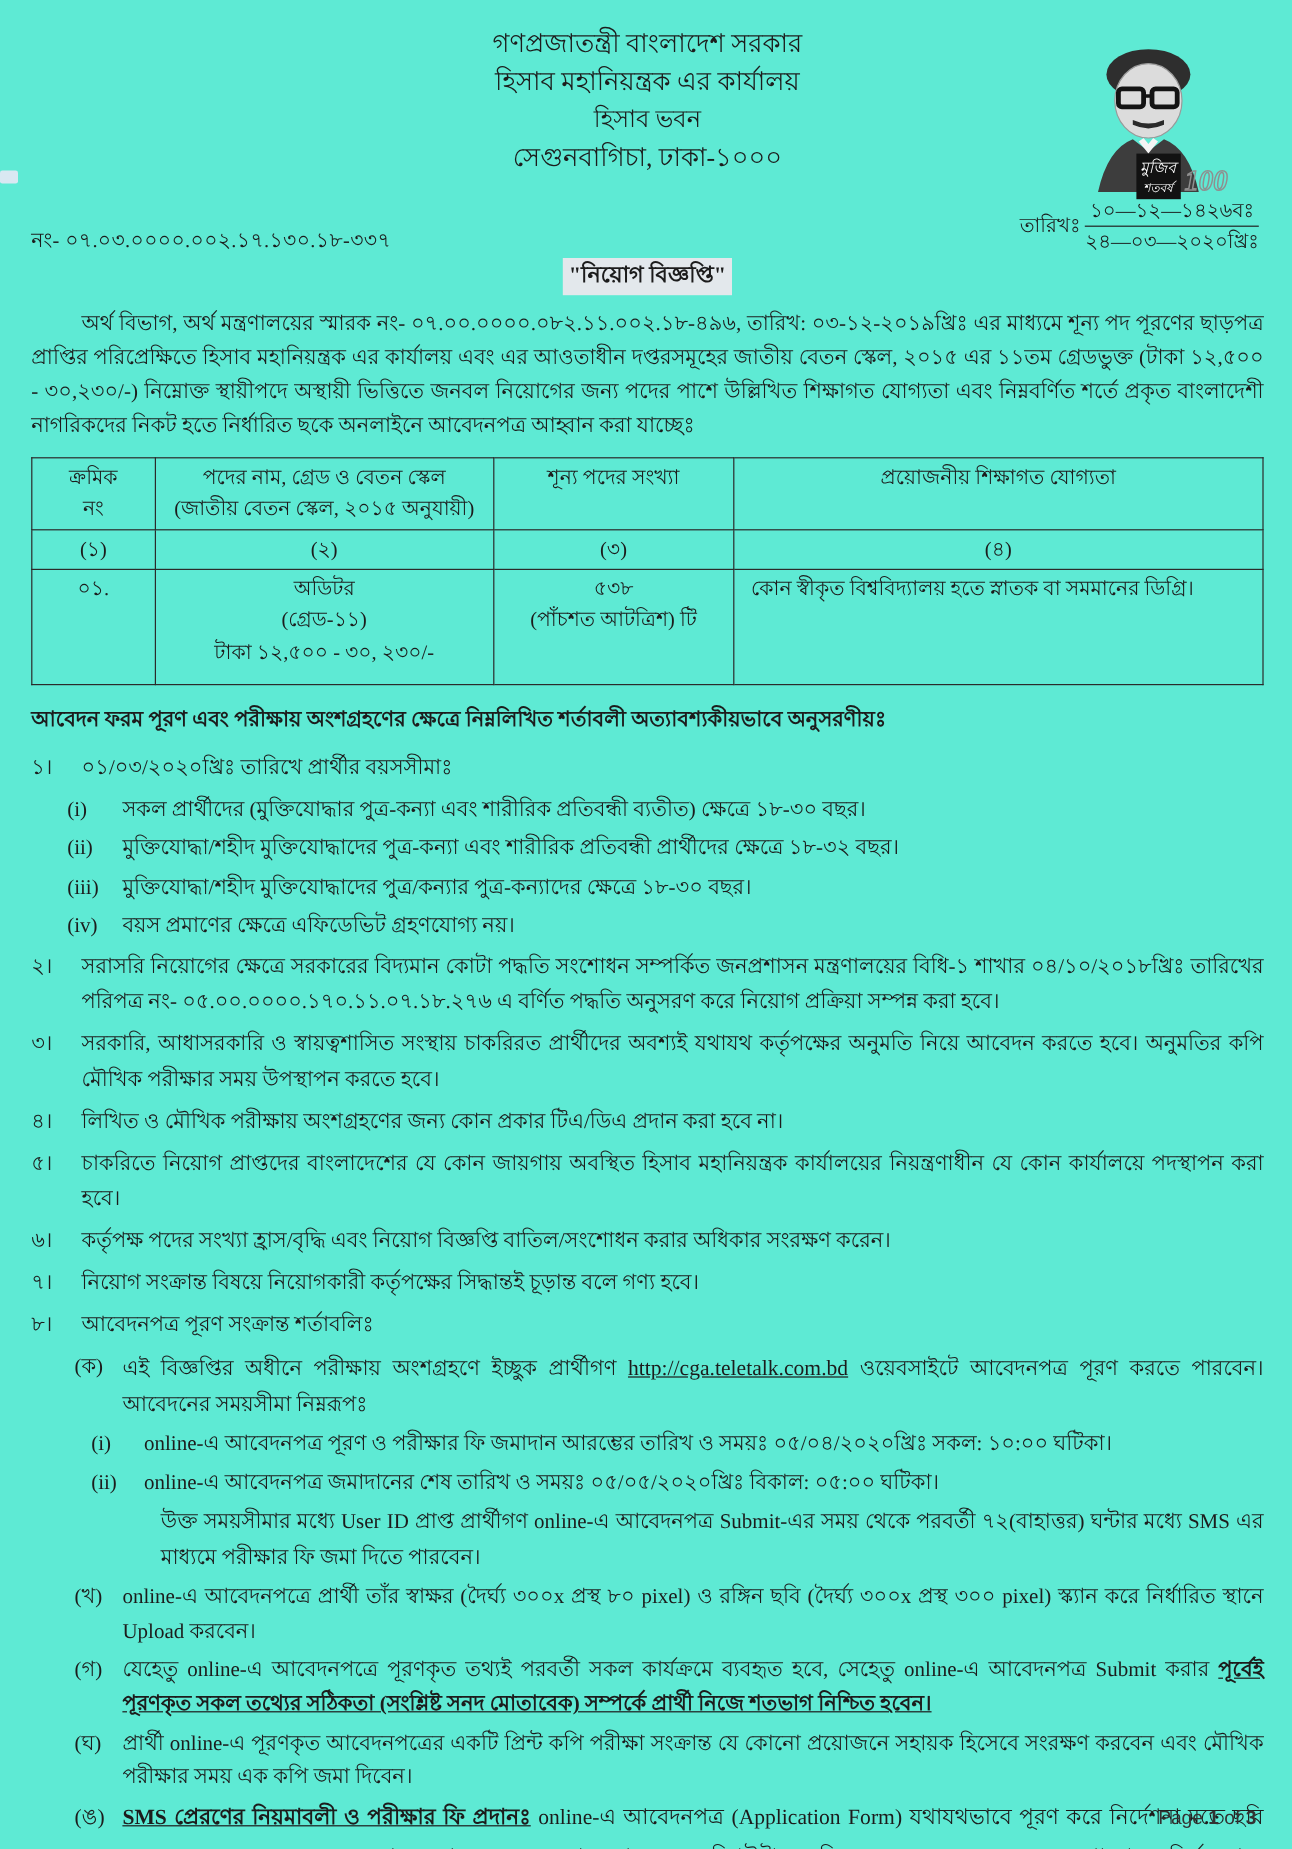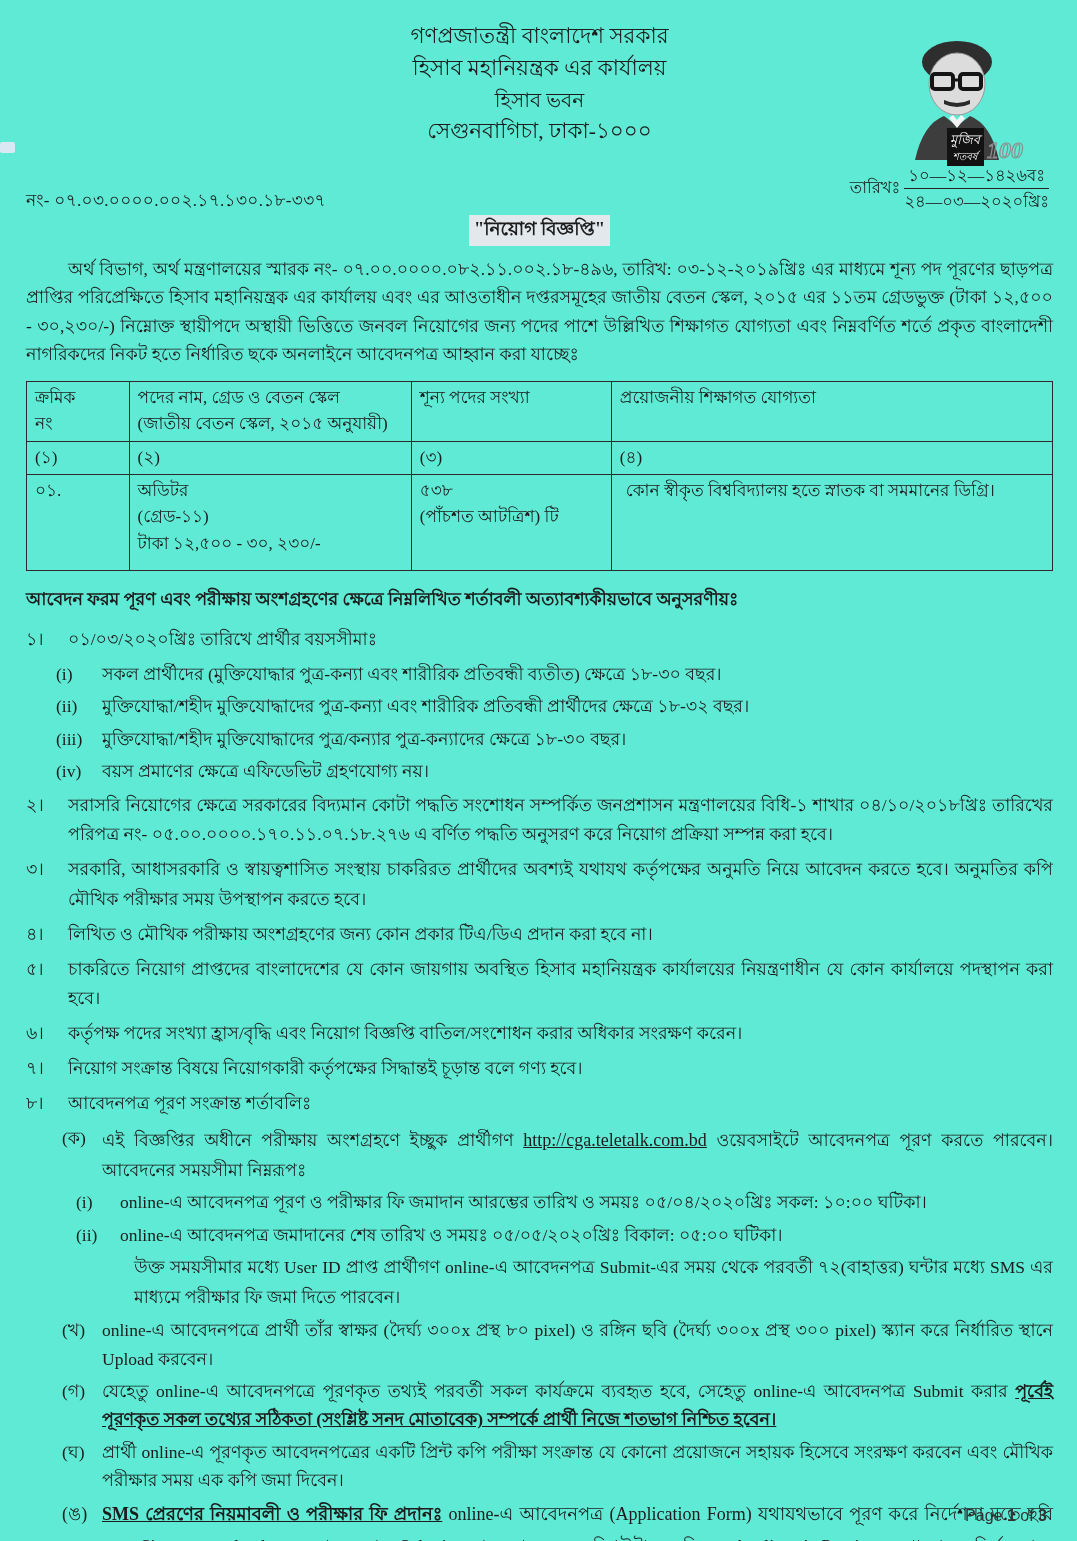--- a/index.html
+++ b/index.html
@@ -27,21 +27,21 @@
   .date-block { display:flex; align-items: center; gap: 4px; font-size: 16.5px; margin-right: 4px; }
   .date-stack { display:flex; flex-direction: column; text-align:center; line-height: 1.55; }
   .date-stack .d2 { border-top: 1.6px solid #222; }
   
   .title-row { text-align:center; margin-top: 0px; }
   .title-hl { display:inline-block; background:#e3e8ec; font-weight: bold; font-size: 18.5px; padding: 0 5px; }
   
   .intro { font-size: 17.5px; line-height: 1.63; text-align: justify; text-indent: 42px; margin: 9px 0 12px; }
   
   table.vac { width: 100%; border-collapse: collapse; font-size: 17px; }
-  table.vac td { border: 1.7px solid #2b2b2b; padding: 3px 8px; vertical-align: top; line-height: 1.55; }
+  table.vac td { border: 1.7px solid #2b2b2b; padding: 3px 8px; text-align: center; vertical-align: top; line-height: 1.55; }
   table.vac .c1 { width: 10%; }
   table.vac .c2 { width: 27.5%; }
   table.vac .c3 { width: 19.5%; }
   table.vac .c4 { width: 43%; }
   table.vac .qual { text-align: left; padding-left: 14px; }
   table.vac .tall { height: 96px; }
   
   .sec-head { font-weight: bold; font-size: 17.5px; margin: 15px 0 10px; }
   
   .cond { display:flex; font-size: 17.5px; line-height: 1.66; margin: 6px 0; text-align: justify; }

